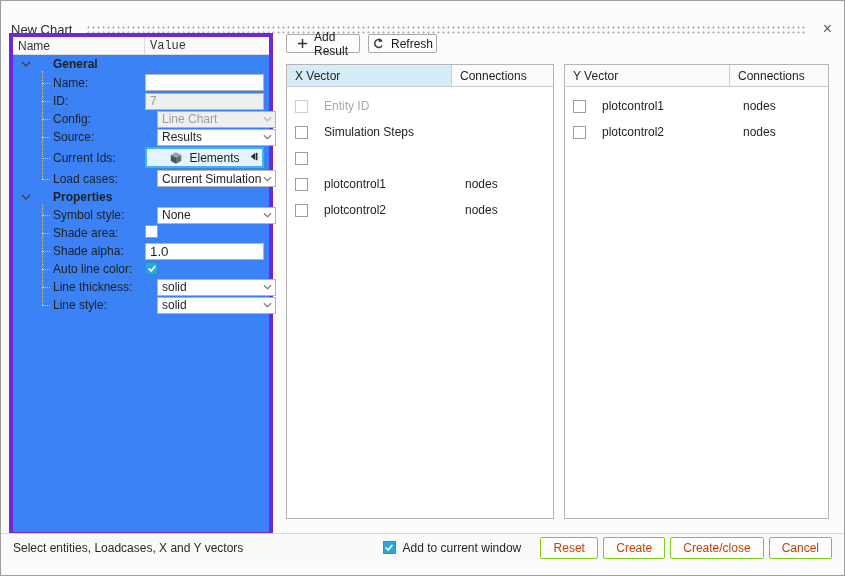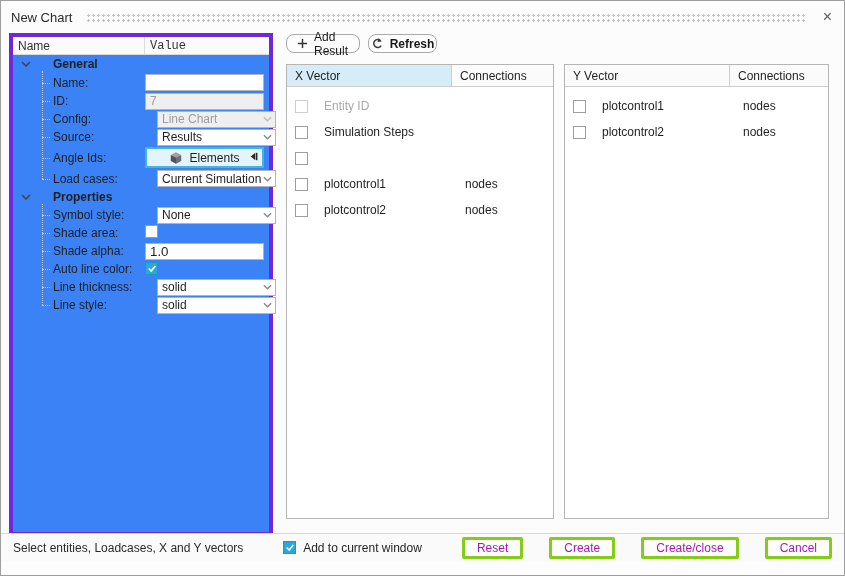--- a/index.html
+++ b/index.html
@@ -5,21 +5,21 @@
   html,body { margin:0; padding:0; background:#e8e8e8; }
   * { box-sizing:border-box; }
   .dialog {
     position:relative; width:845px; height:576px;
     background:#fcfcfc; border:1px solid #9e9e9e;
     font-family:"Liberation Sans", sans-serif; font-size:12px; color:#1f1f1f;
     overflow:hidden;
   }
 
   
-  .titlebar { position:absolute; left:0; top:0; right:0; height:32px; display:flex; align-items:center; padding:16px 10px; }
+  .titlebar { position:absolute; left:0; top:12px; right:0; height:32px; display:flex; align-items:center; padding:16px 10px; }
   .title { font-size:13px; color:#2a2a2a; white-space:nowrap; }
   .dots { flex:1; height:9px; margin:0 16px 0 14px;
     background-image:radial-gradient(circle, #c3c3c3 1px, transparent 1.2px);
     background-size:5px 5px; background-position:0 0; }
   .close-x { font-size:16px; line-height:16px; color:#5a5a5a; padding:0 2px; cursor:default; }
 
   
   .pgrid { position:absolute; left:8px; top:32px; width:264px; height:503px;
     background:#3b82f6; border:4px solid #6d28d9; }
   .pgrid-header { display:flex; height:18px; background:#fbfbfb; border-bottom:1px solid #dadada; color:#333; }
@@ -48,23 +48,23 @@
   .cbx { width:13px; height:13px; background:#fff; border:1px solid #9d9d9d; display:inline-flex; align-items:center; justify-content:center; flex:0 0 auto; }
   .cbx.checked { background:#29a8d9; border-color:#2096c4; }
   .cbx.light { border-color:#cfcfcf; }
 
   .elements-btn { position:relative; width:100%; height:21px; background:#e3f4fb; border:2px solid #41b7dd;
     display:flex; align-items:center; justify-content:center; gap:6px; }
   .elements-btn .pick { position:absolute; right:3px; top:2px; display:flex; align-items:center; }
 
   
   .toolbtn { position:absolute; top:33px; height:19px; background:#fdfdfd; border:1px solid #a9a9a9;
-    border-radius:8px; display:flex; align-items:center; justify-content:center; gap:6px; padding:0 10px; color:#1a1a1a; }
+    border-radius:2px; display:flex; align-items:center; justify-content:center; gap:6px; padding:0 10px; color:#1a1a1a; }
   #btn-add-result { left:285px; width:74px; }
-  #btn-refresh { left:367px; width:69px;font-weight:bold; }
+  #btn-refresh { left:367px; width:69px; }
 
   
   .vpanel { position:absolute; top:63px; height:455px; background:#fff; border:1px solid #b5b5b5; }
   .vpanel.xp { left:285px; width:268px; }
   .vpanel.yp { left:563px; width:265px; }
   .vheader { display:flex; height:22px; border-bottom:1px solid #cdcdcd; background:#fbfbfb; }
   .vheader .vh1 { width:165px; padding:4px 8px; border-right:1px solid #cdcdcd; }
   .vpanel.xp .vh1 { background:#d6edf8; }
   .vheader .vh2 { flex:1; padding:4px 8px; }
   .vlist { padding-top:6px; }
@@ -72,22 +72,22 @@
   .vrow .lbl { margin-left:16px; width:141px; white-space:nowrap; overflow:hidden; }
   .vrow .conn { white-space:nowrap; }
   .vrow.disabled .lbl { color:#a9a9a9; }
 
   
   .footer { position:absolute; left:0; right:0; top:532px; height:28px; background:#fafafa;
     border-top:1px solid #d9d9d9; display:flex; align-items:center; padding:12px 12px; }
   .status { flex:1; color:#2a2a2a; }
   .foot-right { display:flex; align-items:center; }
   .addwin { display:flex; align-items:center; gap:7px; margin-right:14px; }
-  .btn { height:22px; min-width:58px; background:#fdfdfd; border:3px solid #84cc16; border-radius:2px;
-    display:flex; align-items:center; justify-content:center; padding:0 12px; margin-left:26px; color:#a21caf;
+  .btn { height:22px; min-width:58px; background:#fdfdfd; border:1px solid #84cc16; border-radius:2px;
+    display:flex; align-items:center; justify-content:center; padding:0 12px; margin-left:5px; color:#c2410c;
     font-family:"Liberation Sans", sans-serif; font-size:12px; }
   svg { display:block; }
 </style>
 </head>
 <body>
 
 <div class="dialog">
 
   <div class="titlebar">
     <span class="title">New Chart</span>
@@ -144,21 +144,21 @@
             <span>Results</span>
             <span class="chev">
               <svg width="9" height="6" viewBox="0 0 10 6">
                   <polyline points="1,1 5,5 9,1" fill="none" stroke="#8a8a8a" stroke-width="1.6"></polyline>
                 </svg>
             </span>
           </div>
         </span>
       </div>
       <div class="prow tall">
-        <span class="plabel">Angle Ids:</span>
+        <span class="plabel">Current Ids:</span>
         <span class="pvalue">
           <div class="elements-btn">
             <span>
               <svg width="14" height="14" viewBox="0 0 16 16">
                 <polygon points="8,1.5 14,4.5 8,7.5 2,4.5" fill="#9aa0a6"></polygon>
                 <polygon points="2,4.5 8,7.5 8,14.5 2,11.5" fill="#4f5457"></polygon>
                 <polygon points="14,4.5 8,7.5 8,14.5 14,11.5" fill="#6b7075"></polygon>
               </svg>
             </span>
             <span>Elements</span>

